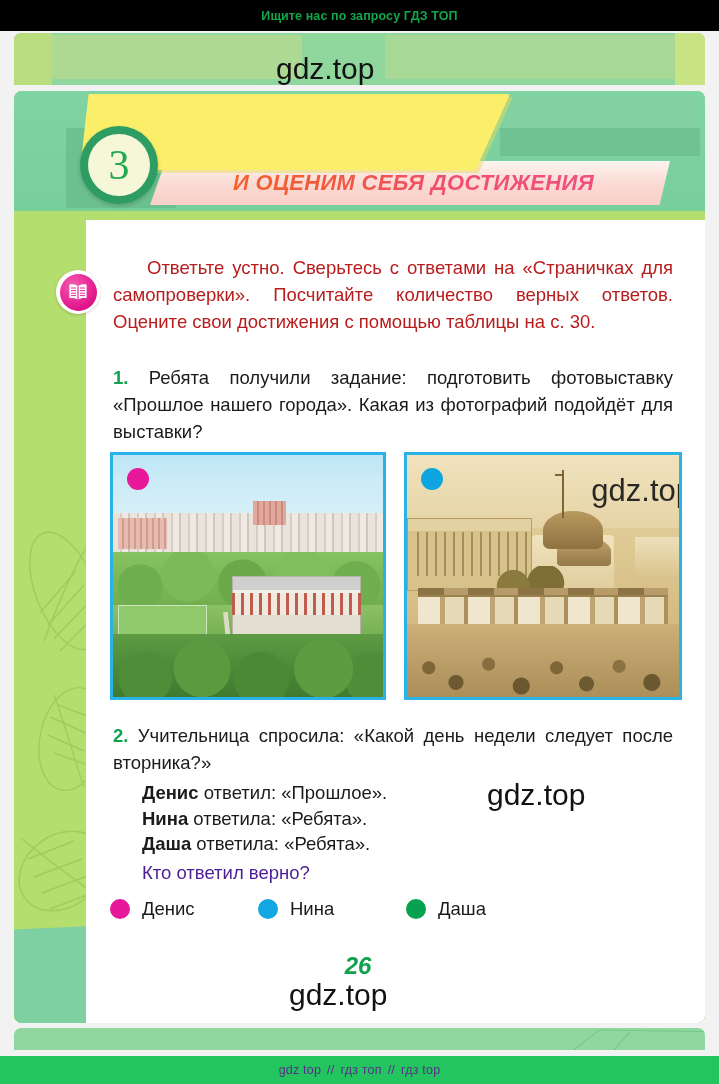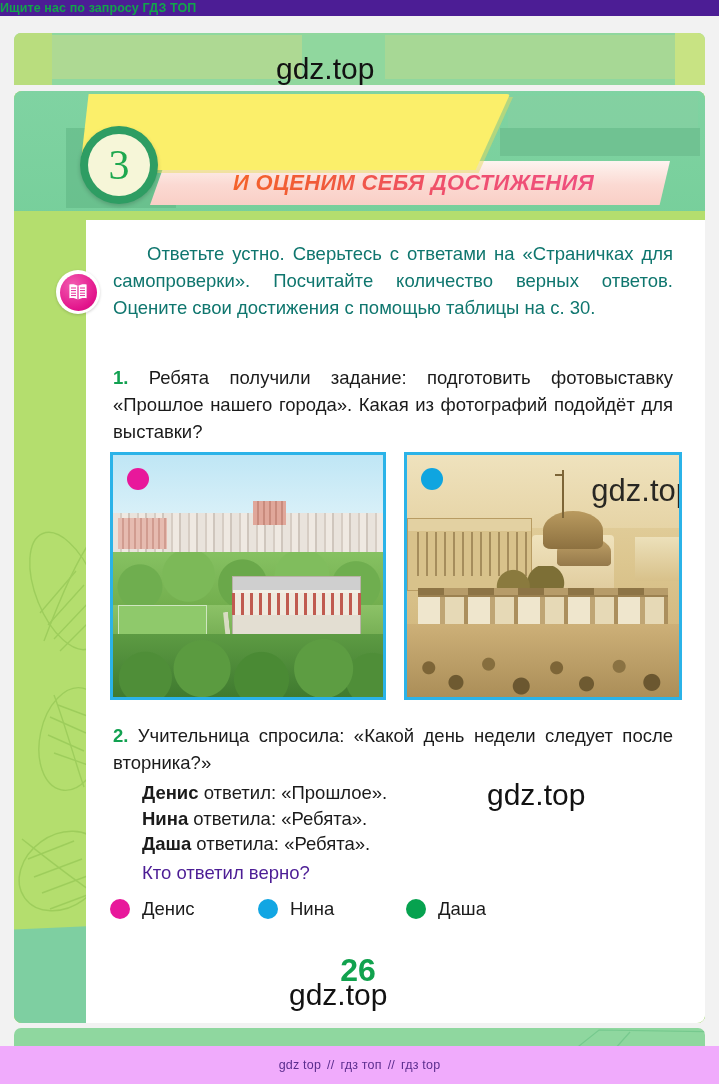--- a/index.html
+++ b/index.html
@@ -7,22 +7,22 @@
     width:719px;height:1084px;
     background:#ffffff;
     font-family:"Liberation Sans","DejaVu Sans",sans-serif;
     overflow:hidden;
     position:relative;
   }
   .page{position:relative;width:719px;height:1084px;background:#f2f2f2;}
 
   
   .promo-strip{
-    position:absolute;left:0;top:0;width:719px;height:16px;
-    background:#4c1d95;display:flex;align-items:center;
+    position:absolute;left:0;top:0;width:719px;height:31px;
+    background:#000000;display:flex;align-items:center;justify-content:center;
   }
   .promo-text{
     color:#12a54a;font-size:12.5px;font-weight:600;letter-spacing:.1px;
     font-family:"Liberation Sans",sans-serif;
   }
 
   
   .prev-page{
     position:absolute;left:14px;top:33px;width:691px;height:52px;
     border-radius:7px 7px 0 0;overflow:hidden;
@@ -127,22 +127,22 @@
     box-shadow:0 1px 3px rgba(0,0,0,.18);
   }
   .book-icon .circ{
     width:37px;height:37px;border-radius:50%;
     background:radial-gradient(circle at 35% 30%,#f25bb0 0%,#e2138b 70%,#c70e79 100%);
     display:flex;align-items:center;justify-content:center;
   }
 
   
   .intro{
-    position:absolute;left:113px;top:240px;width:560px;
-    font-size:18.5px;line-height:27px;color:#0f766e;text-align:justify;
+    position:absolute;left:113px;top:254px;width:560px;
+    font-size:18.5px;line-height:27px;color:#b91c1c;text-align:justify;
     font-family:"Liberation Sans",sans-serif;
   }
   .intro .indent{display:inline-block;width:34px;}
 
   .q1{
     position:absolute;left:113px;top:364px;width:560px;
     font-size:18.5px;line-height:27px;color:#1b1b1b;text-align:justify;
     font-family:"Liberation Sans",sans-serif;
   }
   .qnum{color:#12a151;font-weight:bold;}
@@ -262,41 +262,42 @@
   .opt.o2{left:148px;}
   .opt.o3{left:296px;}
 
   
   .pagenum-circle{
     position:absolute;left:358px;top:938px;width:74px;height:74px;border-radius:50%;
     background:#ffffff;transform:translateX(-50%);z-index:12;
     display:flex;align-items:flex-start;justify-content:center;
   }
   .pagenum{
-    margin-top:14px;color:#11a24e;font-size:32px;font-weight:bold;
-    font-family:"Liberation Sans",sans-serif;
+    margin-top:14px;color:#11a24e;font-size:24px;font-weight:bold;
+    font-family:"Liberation Sans",sans-serif;
+    font-style:italic;
   }
 
   
   .wm{
     position:absolute;color:#121212;font-family:"Liberation Sans",sans-serif;
     z-index:30;pointer-events:none;white-space:nowrap;
   }
   .wm-top{left:276px;top:52px;font-size:30px;}
   .wm-mid{left:487px;top:778px;font-size:30px;}
   .wm-bot{left:289px;top:978px;font-size:30px;}
 
   
   .gap-2{position:absolute;left:0;top:1023px;width:719px;height:5px;background:#f2f2f2;}
   .next-page{
     position:absolute;left:14px;top:1028px;width:691px;height:22px;
     border-radius:7px 7px 0 0;background:#8fd79f;overflow:hidden;
   }
   .footer{
-    position:absolute;left:0;bottom:0;width:719px;height:38px;background:#f0abfc;
+    position:absolute;left:0;bottom:0;width:719px;height:28px;background:#22c55e;
     display:flex;align-items:center;justify-content:center;text-align:right;
   }
   .footer-text{
     color:#5b2d8e;font-size:12.5px;letter-spacing:.2px;
     font-family:"Liberation Sans",sans-serif;
   }
   .footer-text .sep{color:#5b2d8e;margin:0 6px;}
 </style>
 </head>
 <body>

